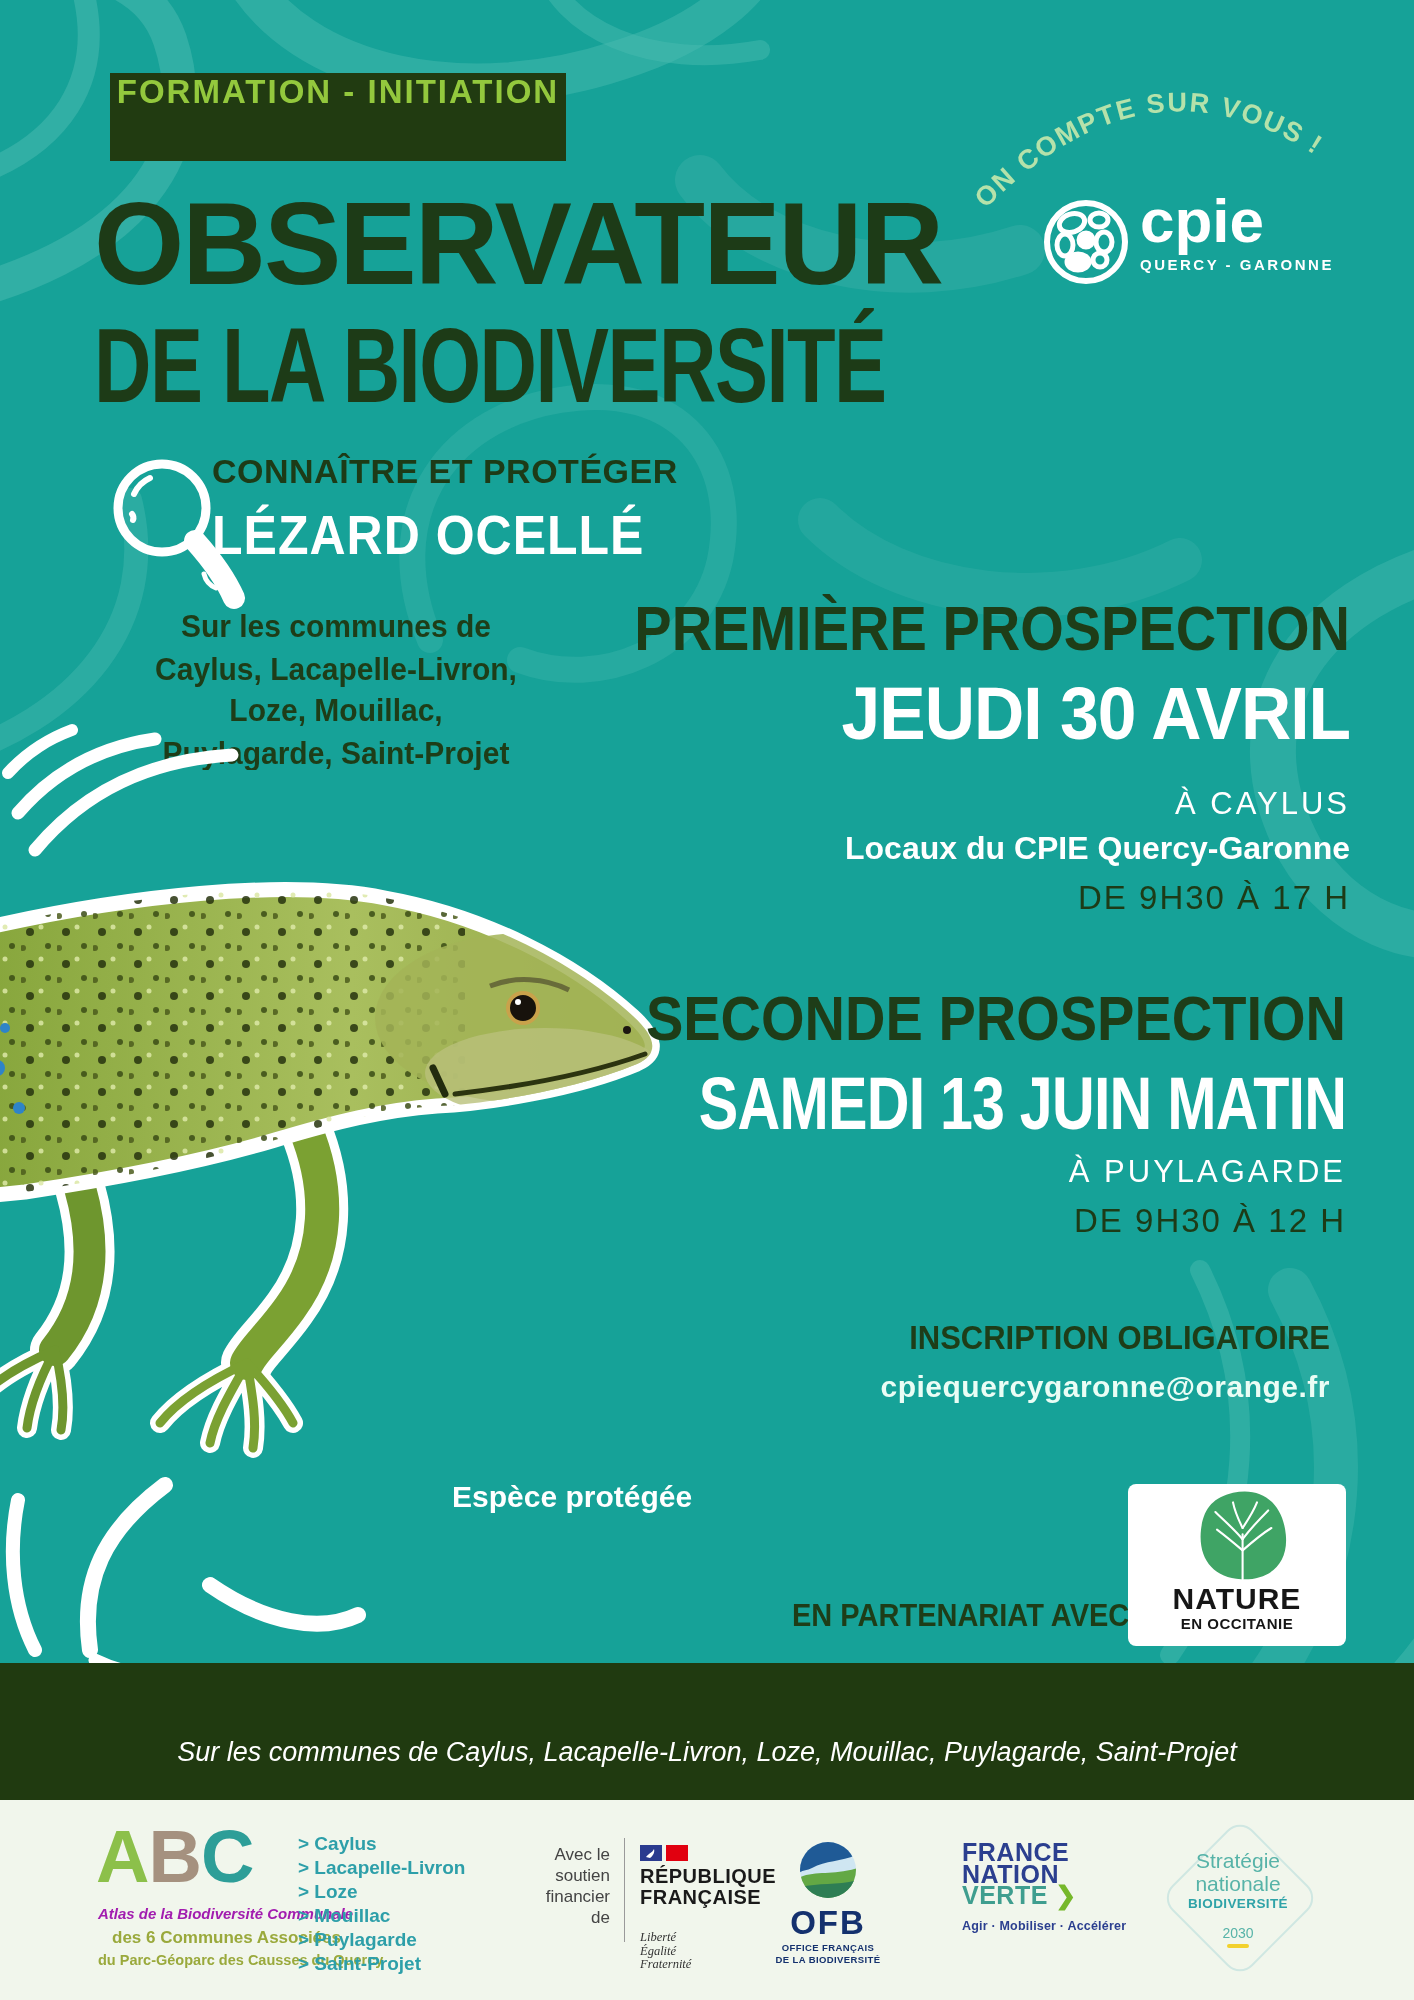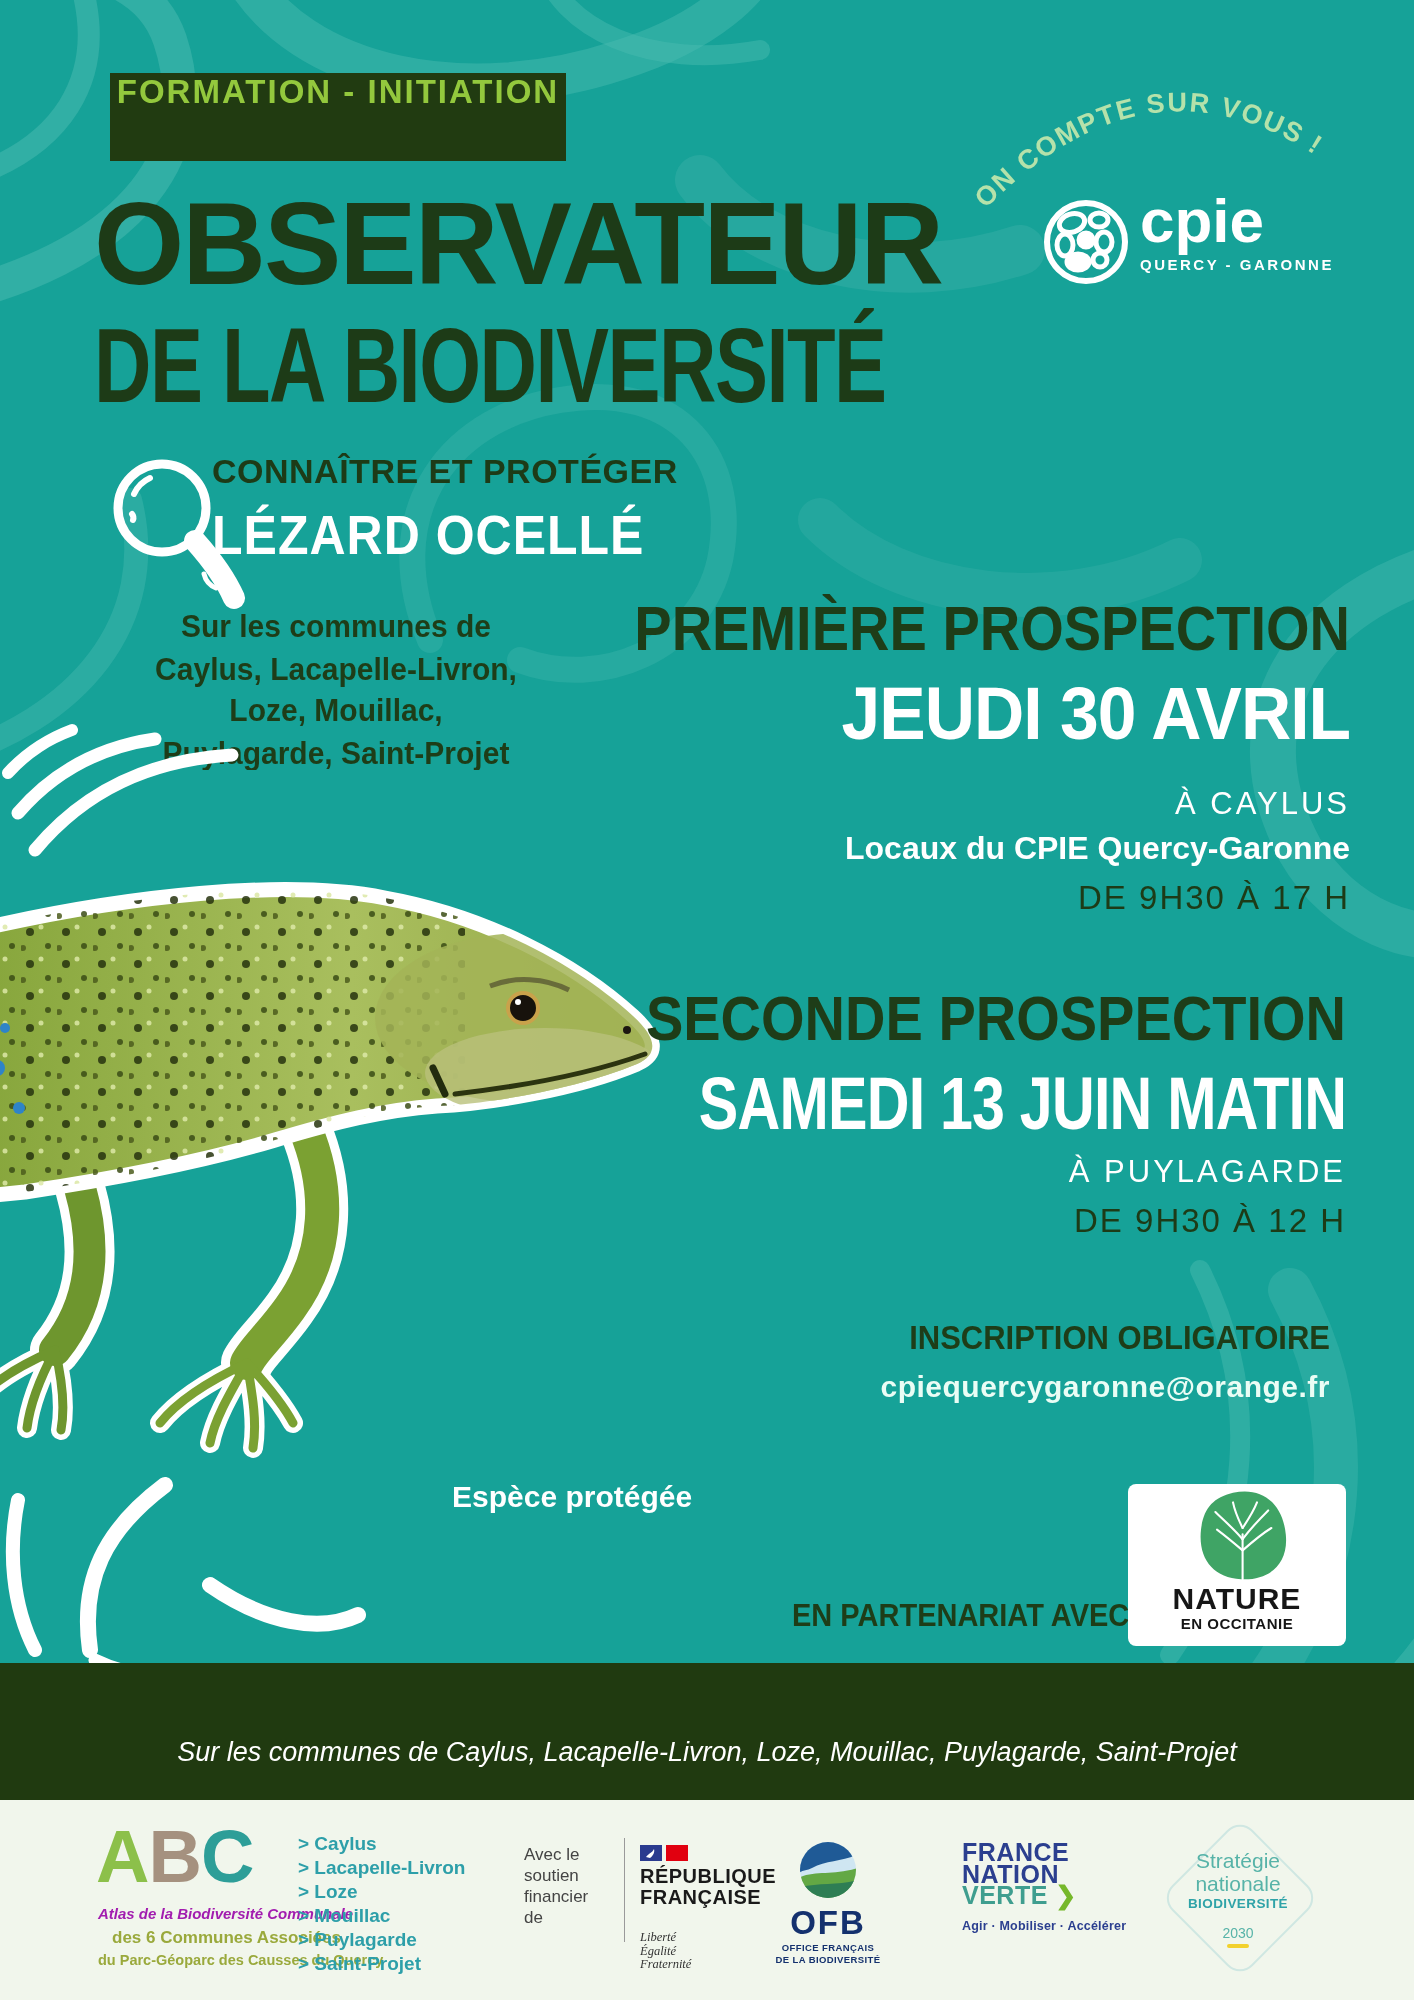--- a/index.html
+++ b/index.html
@@ -59,21 +59,21 @@
   .banner-l1{position:absolute;left:0;right:0;top:24px;font-weight:bold;font-size:29px;letter-spacing:.3px;}
   .banner-l2{position:absolute;left:0;right:0;top:74px;font-style:italic;font-size:27px;}
   
   .footer{left:0;top:1800px;width:1414px;height:200px;background:#f1f6ec;}
   .abc-letters{left:96px;top:20px;font-size:74px;font-weight:900;letter-spacing:-1px;line-height:1;}
   .abc-a{color:#8cc04a;} .abc-b{color:#a5917f;} .abc-c{color:#2d9e98;}
   .abc-caption{left:98px;top:105px;font-size:15px;font-style:italic;color:#a21caf;font-weight:bold;}
   .abc-l2{left:112px;top:128px;font-size:17px;font-weight:bold;color:#9aa93c;}
   .abc-l3{left:98px;top:152px;font-size:14.5px;font-weight:bold;color:#9aa93c;}
   .commune-list{left:298px;top:32px;color:#2d9fa9;font-weight:bold;font-size:19px;line-height:24px;white-space:nowrap;}
-  .support{left:524px;top:44px;width:86px;color:#444;font-size:17px;line-height:21px;}
+  .support{left:524px;top:44px;width:86px;text-align:right;color:#444;font-size:17px;line-height:21px;}
   .divider{left:624px;top:38px;width:1px;height:104px;background:#9a9a9a;}
   .rf{left:640px;top:44px;}
   .rf-l{font-size:20px;font-weight:bold;color:#1a1a1a;line-height:21px;letter-spacing:.5px;}
   .rf-motto{margin-top:23px;font-family:"Liberation Serif", serif;font-style:italic;font-size:12.5px;color:#333;line-height:13.5px;}
   .ofb{left:758px;top:40px;width:140px;text-align:center;}
   .ofb-acronym{font-size:33px;font-weight:900;color:#14316e;letter-spacing:2px;margin-top:4px;}
   .ofb-sub{font-size:9.5px;font-weight:bold;color:#14316e;line-height:11.5px;letter-spacing:.4px;}
   .fnv{left:962px;top:42px;font-weight:900;font-size:25px;line-height:21.5px;letter-spacing:.5px;white-space:nowrap;}
   .fnv-blue{color:#2b3f8f;} .fnv-teal{color:#3f9e8f;} .fnv-chev{color:#76b82a;}
   .fnv-tag{margin-top:9px;font-size:12.5px;font-weight:bold;color:#2b3f8f;letter-spacing:.2px;}

